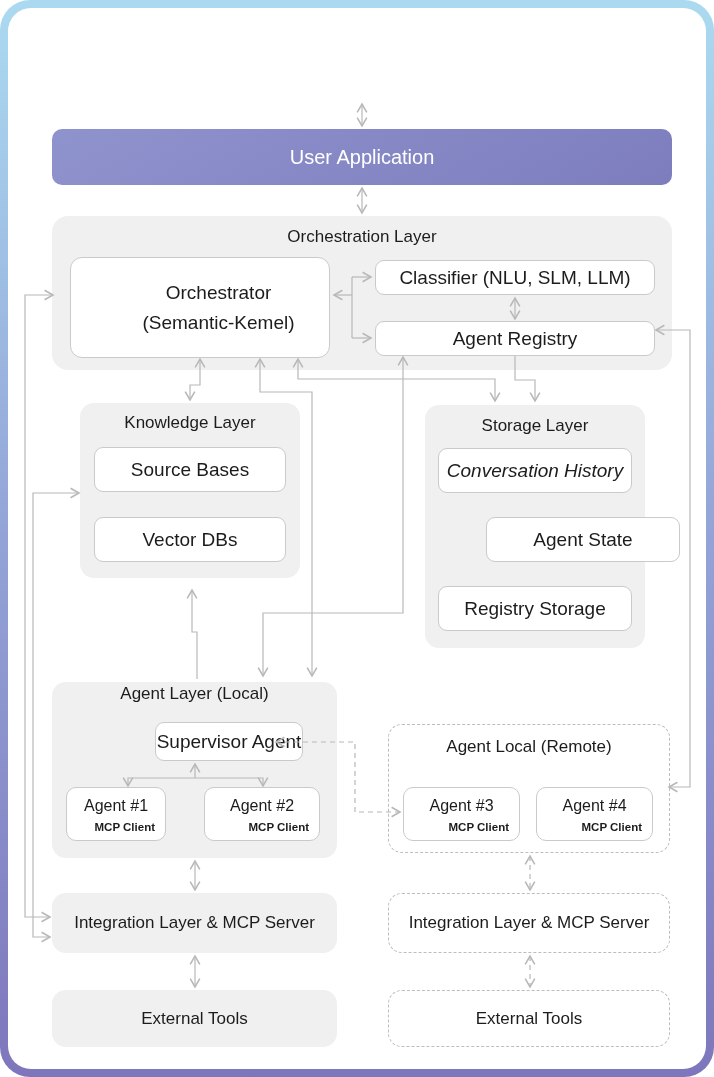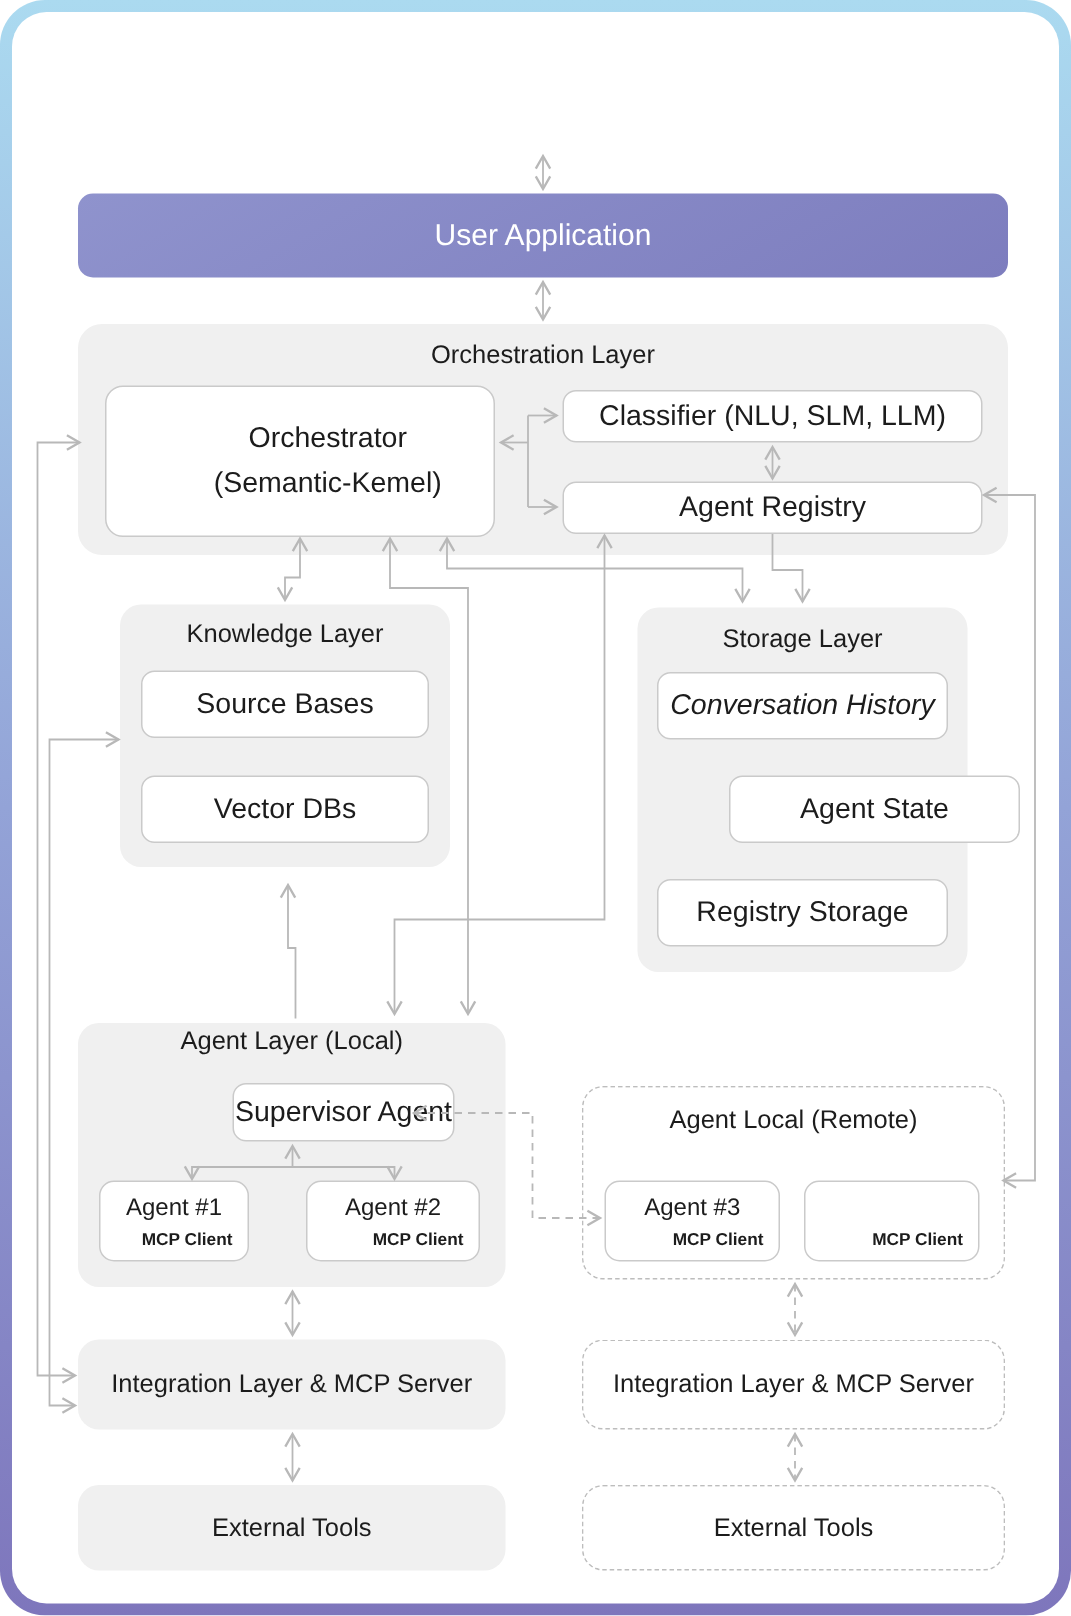--- a/index.html
+++ b/index.html
@@ -94,20 +94,21 @@
   </div>
 
   <div class="abs dashbox" style="left:388px;top:724px;width:282px;height:129px;">
     <div class="layer-title" style="padding-top:12px;">Agent Local (Remote)</div>
   </div>
   <div class="abs agentcard" style="left:403px;top:787px;width:117px;height:54px;">
     <span class="aname">Agent #3</span>
     <span class="aclient">MCP Client</span>
   </div>
   <div class="abs agentcard" style="left:536px;top:787px;width:117px;height:54px;">
+    <span class="aname">Agent #4</span>
     <span class="aclient">MCP Client</span>
   </div>
 
   <div class="abs layer" style="left:52px;top:893px;width:285px;height:60px;border-radius:14px;display:flex;align-items:center;justify-content:center;font-size:17px;">
     <span>Integration Layer &amp; MCP Server</span>
   </div>
   <div class="abs layer" style="left:52px;top:990px;width:285px;height:57px;border-radius:14px;display:flex;align-items:center;justify-content:center;font-size:17px;">
     <span>External Tools</span>
   </div>
 

